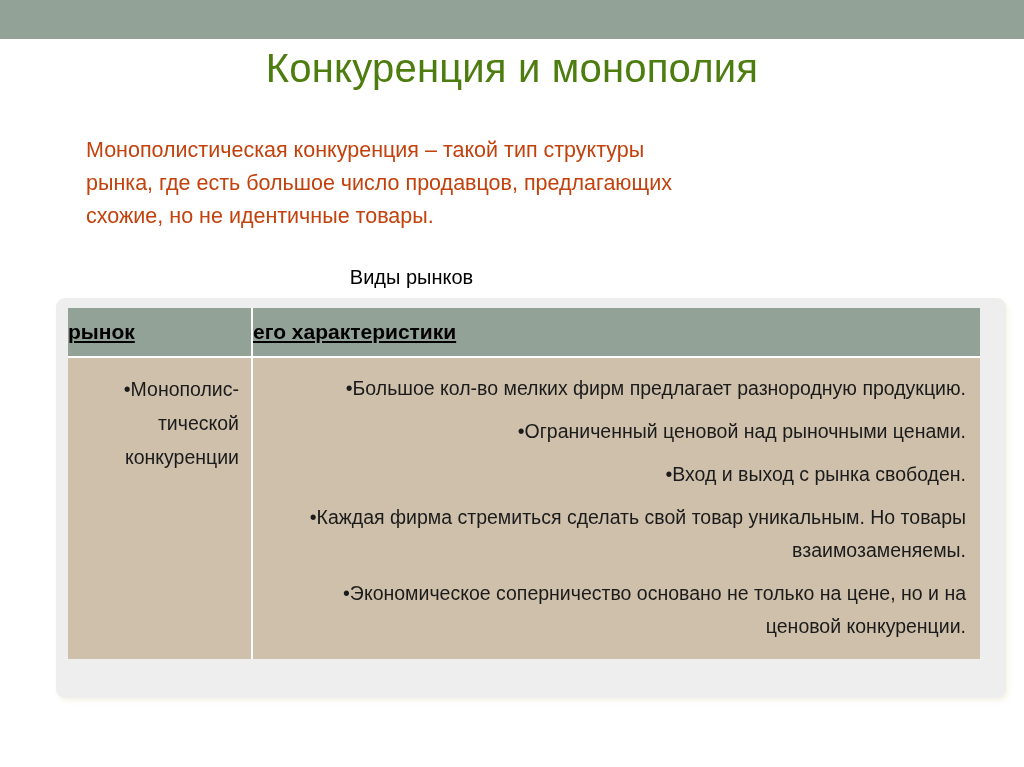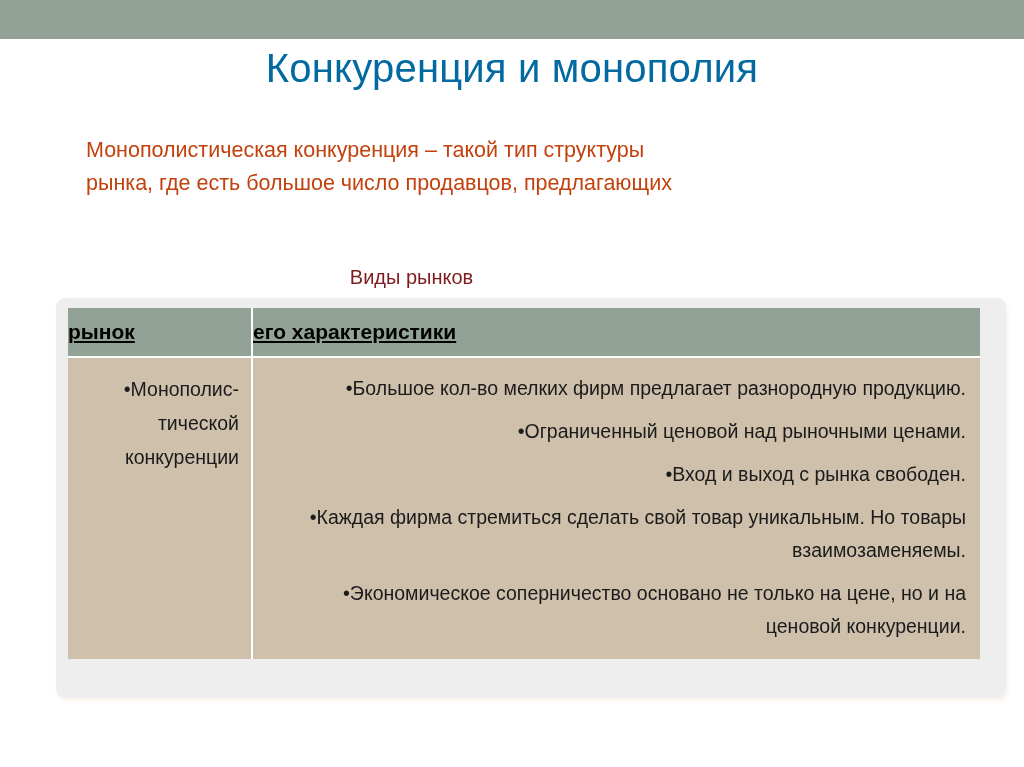--- a/index.html
+++ b/index.html
@@ -25,21 +25,21 @@
     background: #93a296;
   }
 
   
   .slide-title {
     position: absolute;
     left: 0;
     top: 42px;
     width: 1024px;
     text-align: center;
-    color: #0369a1;
+    color: #4d7c0f;
     font-size: 40px;
     font-weight: 400;
     letter-spacing: 0.2px;
     line-height: 52px;
     white-space: nowrap;
   }
 
   
   .intro-paragraph {
     position: absolute;
@@ -56,21 +56,21 @@
     text-align: left;
   }
 
   
   .table-caption {
     position: absolute;
     left: 0;
     top: 263px;
     width: 823px;
     text-align: center;
-    color: #7f1d1d;
+    color: #000000;
     font-size: 20px;
     line-height: 28px;
   }
 
   
   .content-panel {
     position: absolute;
     left: 56px;
     top: 298px;
     width: 950px;
@@ -157,20 +157,21 @@
 </head>
 <body>
 
 <div class="top-bar"></div>
 
 <div class="slide-title">Конкуренция и монополия</div>
 
 <div class="intro-paragraph">
   <div>Монополистическая конкуренция – такой тип структуры</div>
   <div>рынка, где есть большое число продавцов, предлагающих</div>
+  <div class="lastline">схожие, но не идентичные товары.</div>
 </div>
 
 <div class="table-caption">Виды рынков</div>
 
 <div class="content-panel"></div>
 
 <table class="market-table">
   <colgroup>
     <col class="col-market">
     <col class="col-chars">

